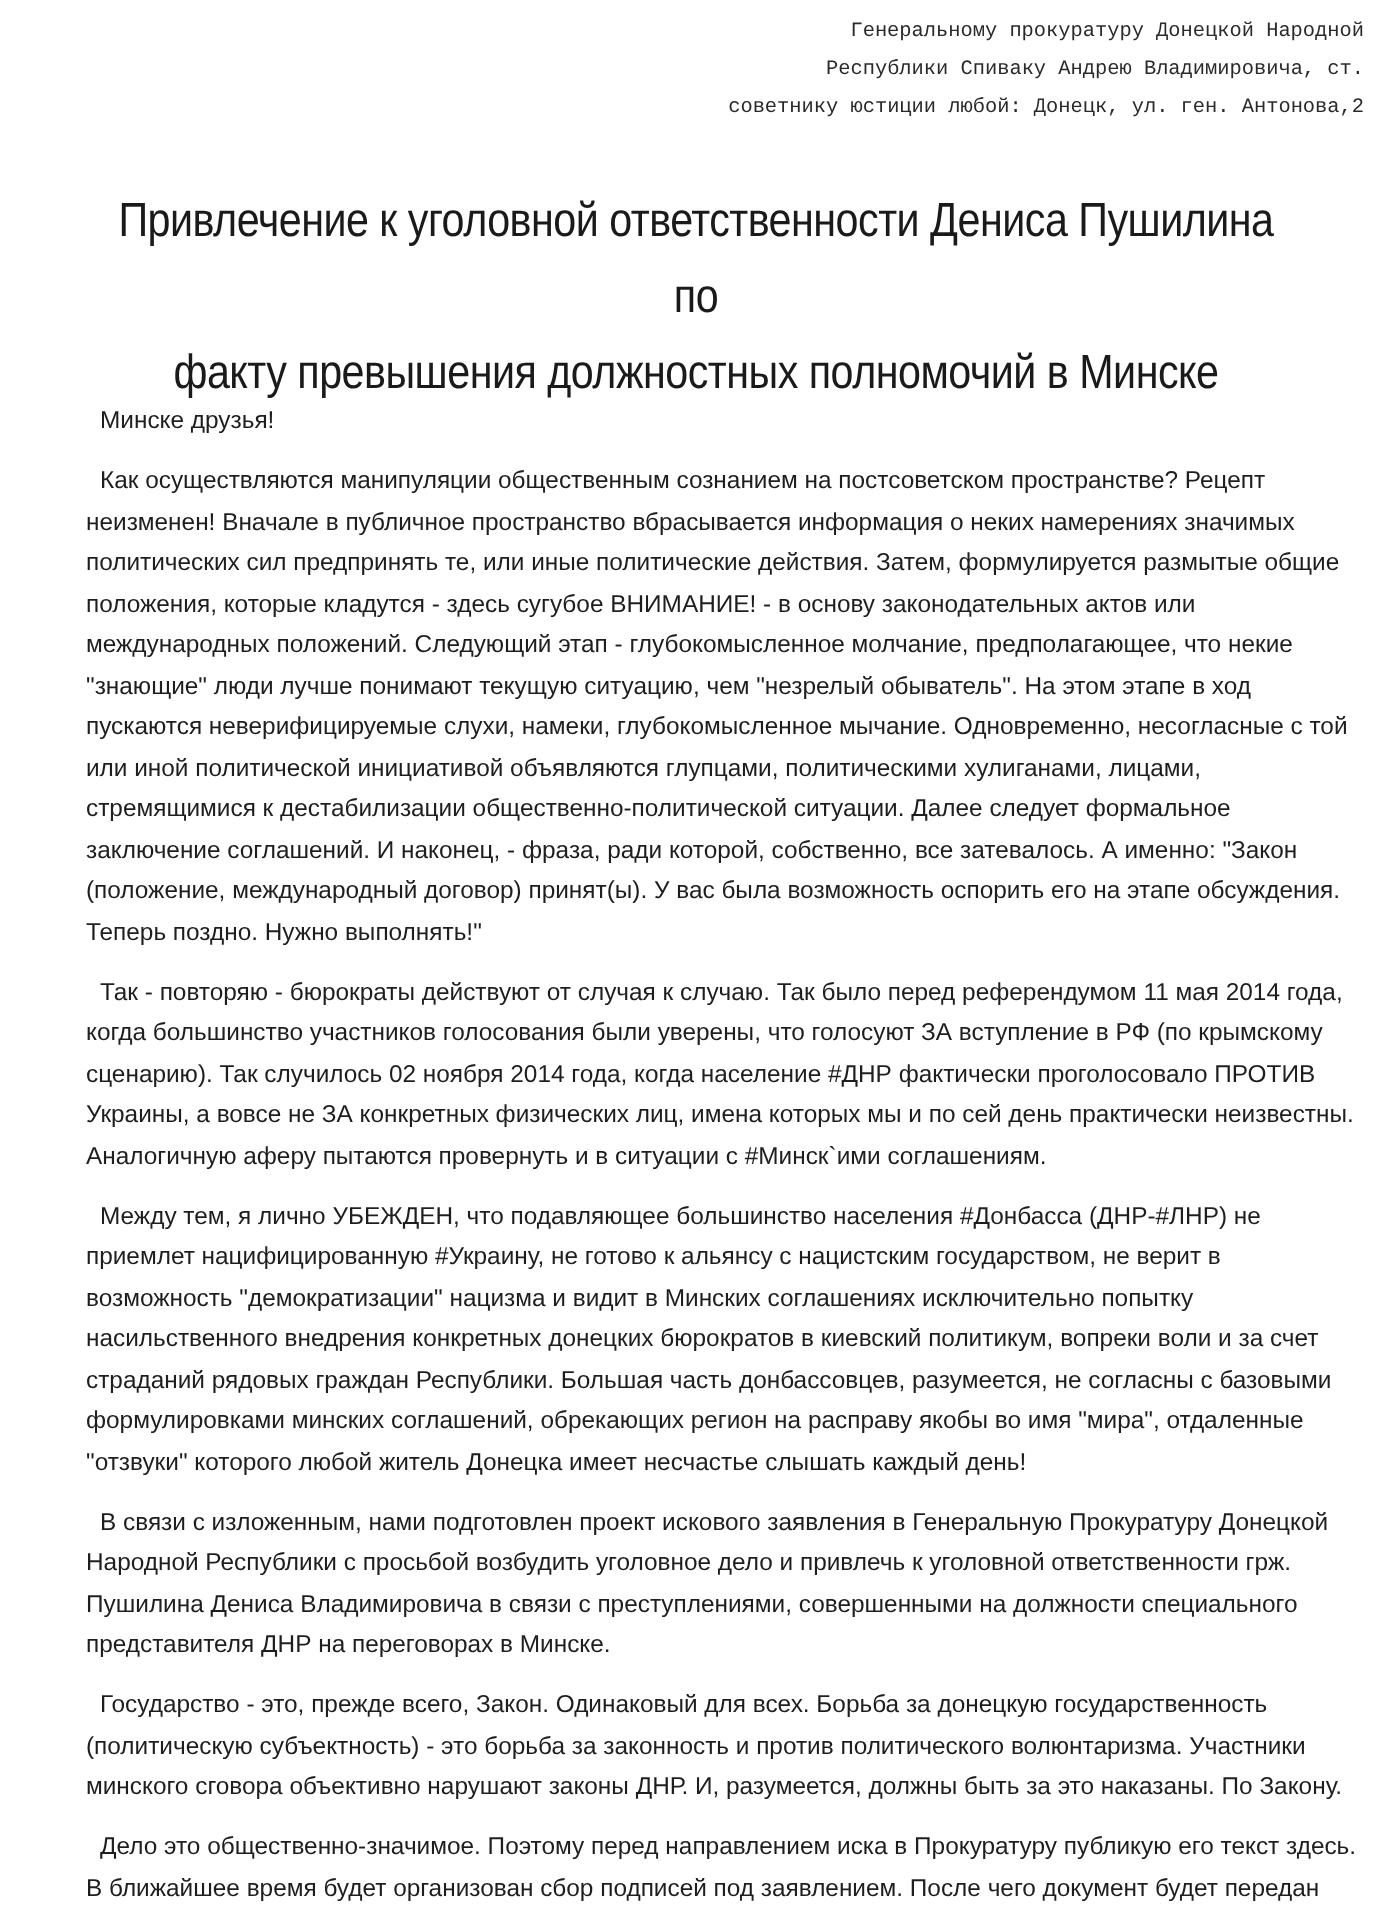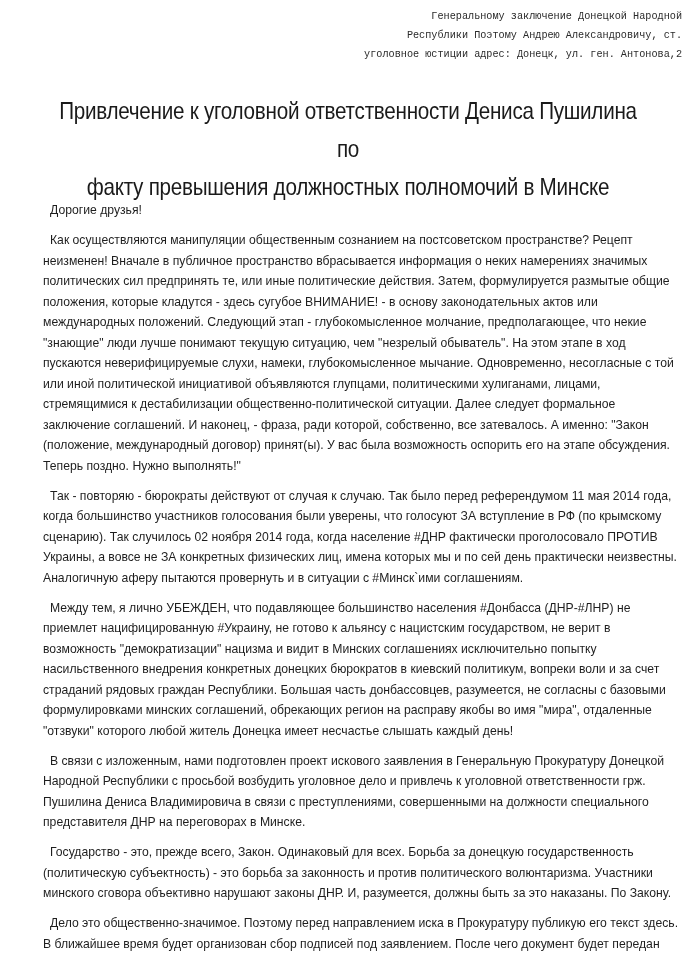--- a/index.html
+++ b/index.html
@@ -22,32 +22,32 @@
     font-size: 12.2px; line-height: 20.5px; color: #1e1e1e;
   }
   .content p { margin: 0 0 9.5px 0; }
   .content p.indent { text-indent: 7px; }
   .greeting { margin-left: 7px !important; }
 </style>
 </head>
 <body>
 
 <div class="header-block">
-  <div>Генеральному заключение Донецкой Народной</div>
-  <div>Республики Поэтому Андрею Александровичу, ст.</div>
-  <div>уголовное юстиции адрес: Донецк, ул. ген. Антонова,2</div>
+  <div>Генеральному прокуратуру Донецкой Народной</div>
+  <div>Республики Спиваку Андрею Владимировича, ст.</div>
+  <div>советнику юстиции любой: Донецк, ул. ген. Антонова,2</div>
 </div>
 
 <div class="title">
   <div>Привлечение к уголовной ответственности Дениса Пушилина по</div>
   <div>факту превышения должностных полномочий в Минске</div>
 </div>
 
 <div class="content">
-  <p class="greeting">Дорогие друзья!</p>
+  <p class="greeting">Минске друзья!</p>
   <p class="indent">Как осуществляются манипуляции общественным сознанием на постсоветском пространстве? Рецепт неизменен! Вначале в публичное пространство вбрасывается информация о неких намерениях значимых политических сил предпринять те, или иные политические действия. Затем, формулируется размытые общие положения, которые кладутся - здесь сугубое ВНИМАНИЕ! - в основу законодательных актов или международных положений. Следующий этап - глубокомысленное молчание, предполагающее, что некие "знающие" люди лучше понимают текущую ситуацию, чем "незрелый обыватель". На этом этапе в ход пускаются неверифицируемые слухи, намеки, глубокомысленное мычание. Одновременно, несогласные с той или иной политической инициативой объявляются глупцами, политическими хулиганами, лицами, стремящимися к дестабилизации общественно-политической ситуации. Далее следует формальное заключение соглашений. И наконец, - фраза, ради которой, собственно, все затевалось. А именно: "Закон (положение, международный договор) принят(ы). У вас была возможность оспорить его на этапе обсуждения. Теперь поздно. Нужно выполнять!"</p>
   <p class="indent">Так - повторяю - бюрократы действуют от случая к случаю. Так было перед референдумом 11 мая 2014 года, когда большинство участников голосования были уверены, что голосуют ЗА вступление в РФ (по крымскому сценарию). Так случилось 02 ноября 2014 года, когда население #ДНР фактически проголосовало ПРОТИВ Украины, а вовсе не ЗА конкретных физических лиц, имена которых мы и по сей день практически неизвестны. Аналогичную аферу пытаются провернуть и в ситуации с #Минск`ими соглашениям.</p>
   <p class="indent">Между тем, я лично УБЕЖДЕН, что подавляющее большинство населения #Донбасса (ДНР-#ЛНР) не приемлет нацифицированную #Украину, не готово к альянсу с нацистским государством, не верит в возможность "демократизации" нацизма и видит в Минских соглашениях исключительно попытку насильственного внедрения конкретных донецких бюрократов в киевский политикум, вопреки воли и за счет страданий рядовых граждан Республики. Большая часть донбассовцев, разумеется, не согласны с базовыми формулировками минских соглашений, обрекающих регион на расправу якобы во имя "мира", отдаленные "отзвуки" которого любой житель Донецка имеет несчастье слышать каждый день!</p>
   <p class="indent">В связи с изложенным, нами подготовлен проект искового заявления в Генеральную Прокуратуру Донецкой Народной Республики с просьбой возбудить уголовное дело и привлечь к уголовной ответственности грж. Пушилина Дениса Владимировича в связи с преступлениями, совершенными на должности специального представителя ДНР на переговорах в Минске.</p>
   <p class="indent">Государство - это, прежде всего, Закон. Одинаковый для всех. Борьба за донецкую государственность (политическую субъектность) - это борьба за законность и против политического волюнтаризма. Участники минского сговора объективно нарушают законы ДНР. И, разумеется, должны быть за это наказаны. По Закону.</p>
   <p class="indent">Дело это общественно-значимое. Поэтому перед направлением иска в Прокуратуру публикую его текст здесь. В ближайшее время будет организован сбор подписей под заявлением. После чего документ будет передан адресату.</p>
 
 </div>
 
 </body></html>

